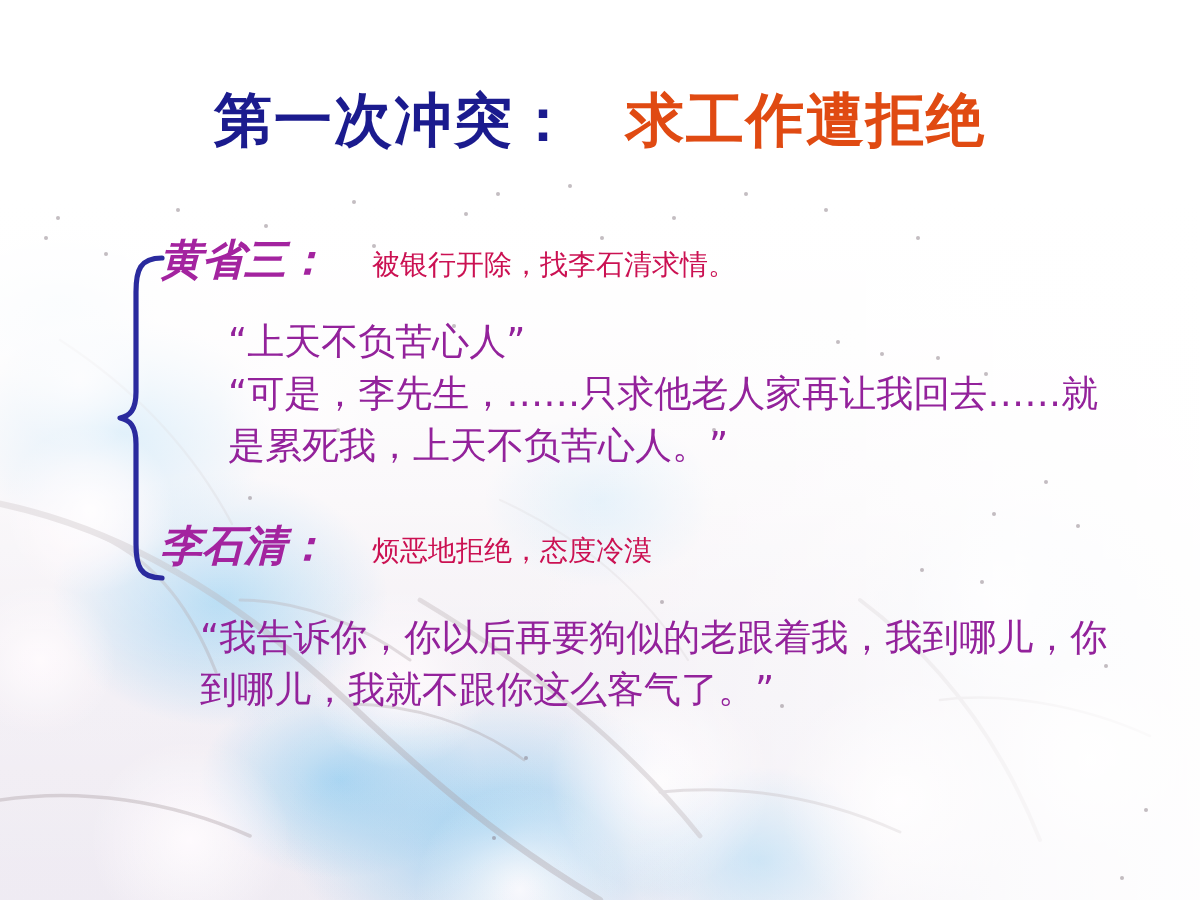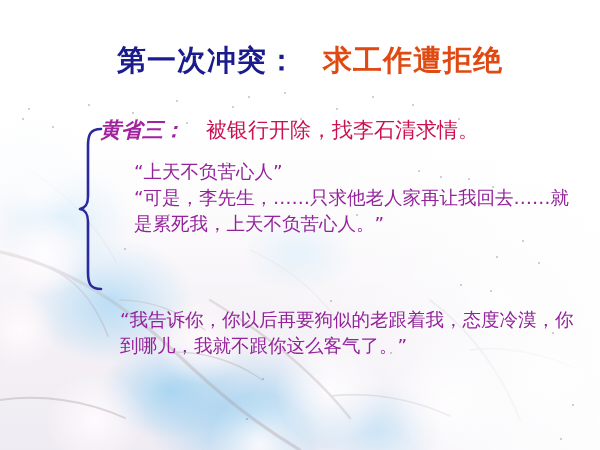--- a/index.html
+++ b/index.html
@@ -77,21 +77,21 @@
 
   
   .bg-specks { opacity:.55; }
   .bg-specks i {
     position:absolute; display:block;
     width:2px; height:2px; border-radius:50%;
     background: rgba(120,105,115,.8);
   }
 
   
-  .content { position: absolute; inset: 0; margin-left: 20px; }
+  .content { position: absolute; inset: 0; }
 
   .title {
     position: absolute;
     top: 46px;
     left: 0; right: 0;
     text-align: center;
     white-space: nowrap;
     font-size: 29px;
     font-weight: bold;
     letter-spacing: 1px;
@@ -113,21 +113,21 @@
   .row { position: absolute; white-space: nowrap; line-height: 1; }
 
   .speaker {
     color: #a3239f;
     font-style: italic;
     font-weight: bold;
     font-size: 21px;
   }
   .action {
     color: #cb1152;
-    font-size: 21px;
+    font-size: 14px;
     font-weight: normal;
   }
   .gap { display:inline-block; width: 22px; }
 
   .r-huang  { left: 80px;  top: 120px; }
   .r-li     { left: 80px;  top: 263px; }
 
   .quote {
     position: absolute;
     color: #93229b;
@@ -218,17 +218,20 @@
       </svg>
     </div>
 
     <div class="row r-huang">
       <span class="speaker">黄省三：</span><span class="gap"></span><span class="action">被银行开除，找李石清求情。</span>
     </div>
 
     <div class="quote q1">“上天不负苦心人”
 “可是，李先生，……只求他老人家再让我回去……就是累死我，上天不负苦心人。”</div>
 
-
-    <div class="quote q2">“我告诉你，你以后再要狗似的老跟着我，态度冷漠，你到哪儿，我就不跟你这么客气了。”</div>
+    <div class="row r-li">
+      <span class="speaker">李石清：</span><span class="gap"></span><span class="action">烦恶地拒绝，态度冷漠</span>
+    </div>
+
+    <div class="quote q2">“我告诉你，你以后再要狗似的老跟着我，我到哪儿，你到哪儿，我就不跟你这么客气了。”</div>
 
   </div>
 </div>
 
 </body></html>

